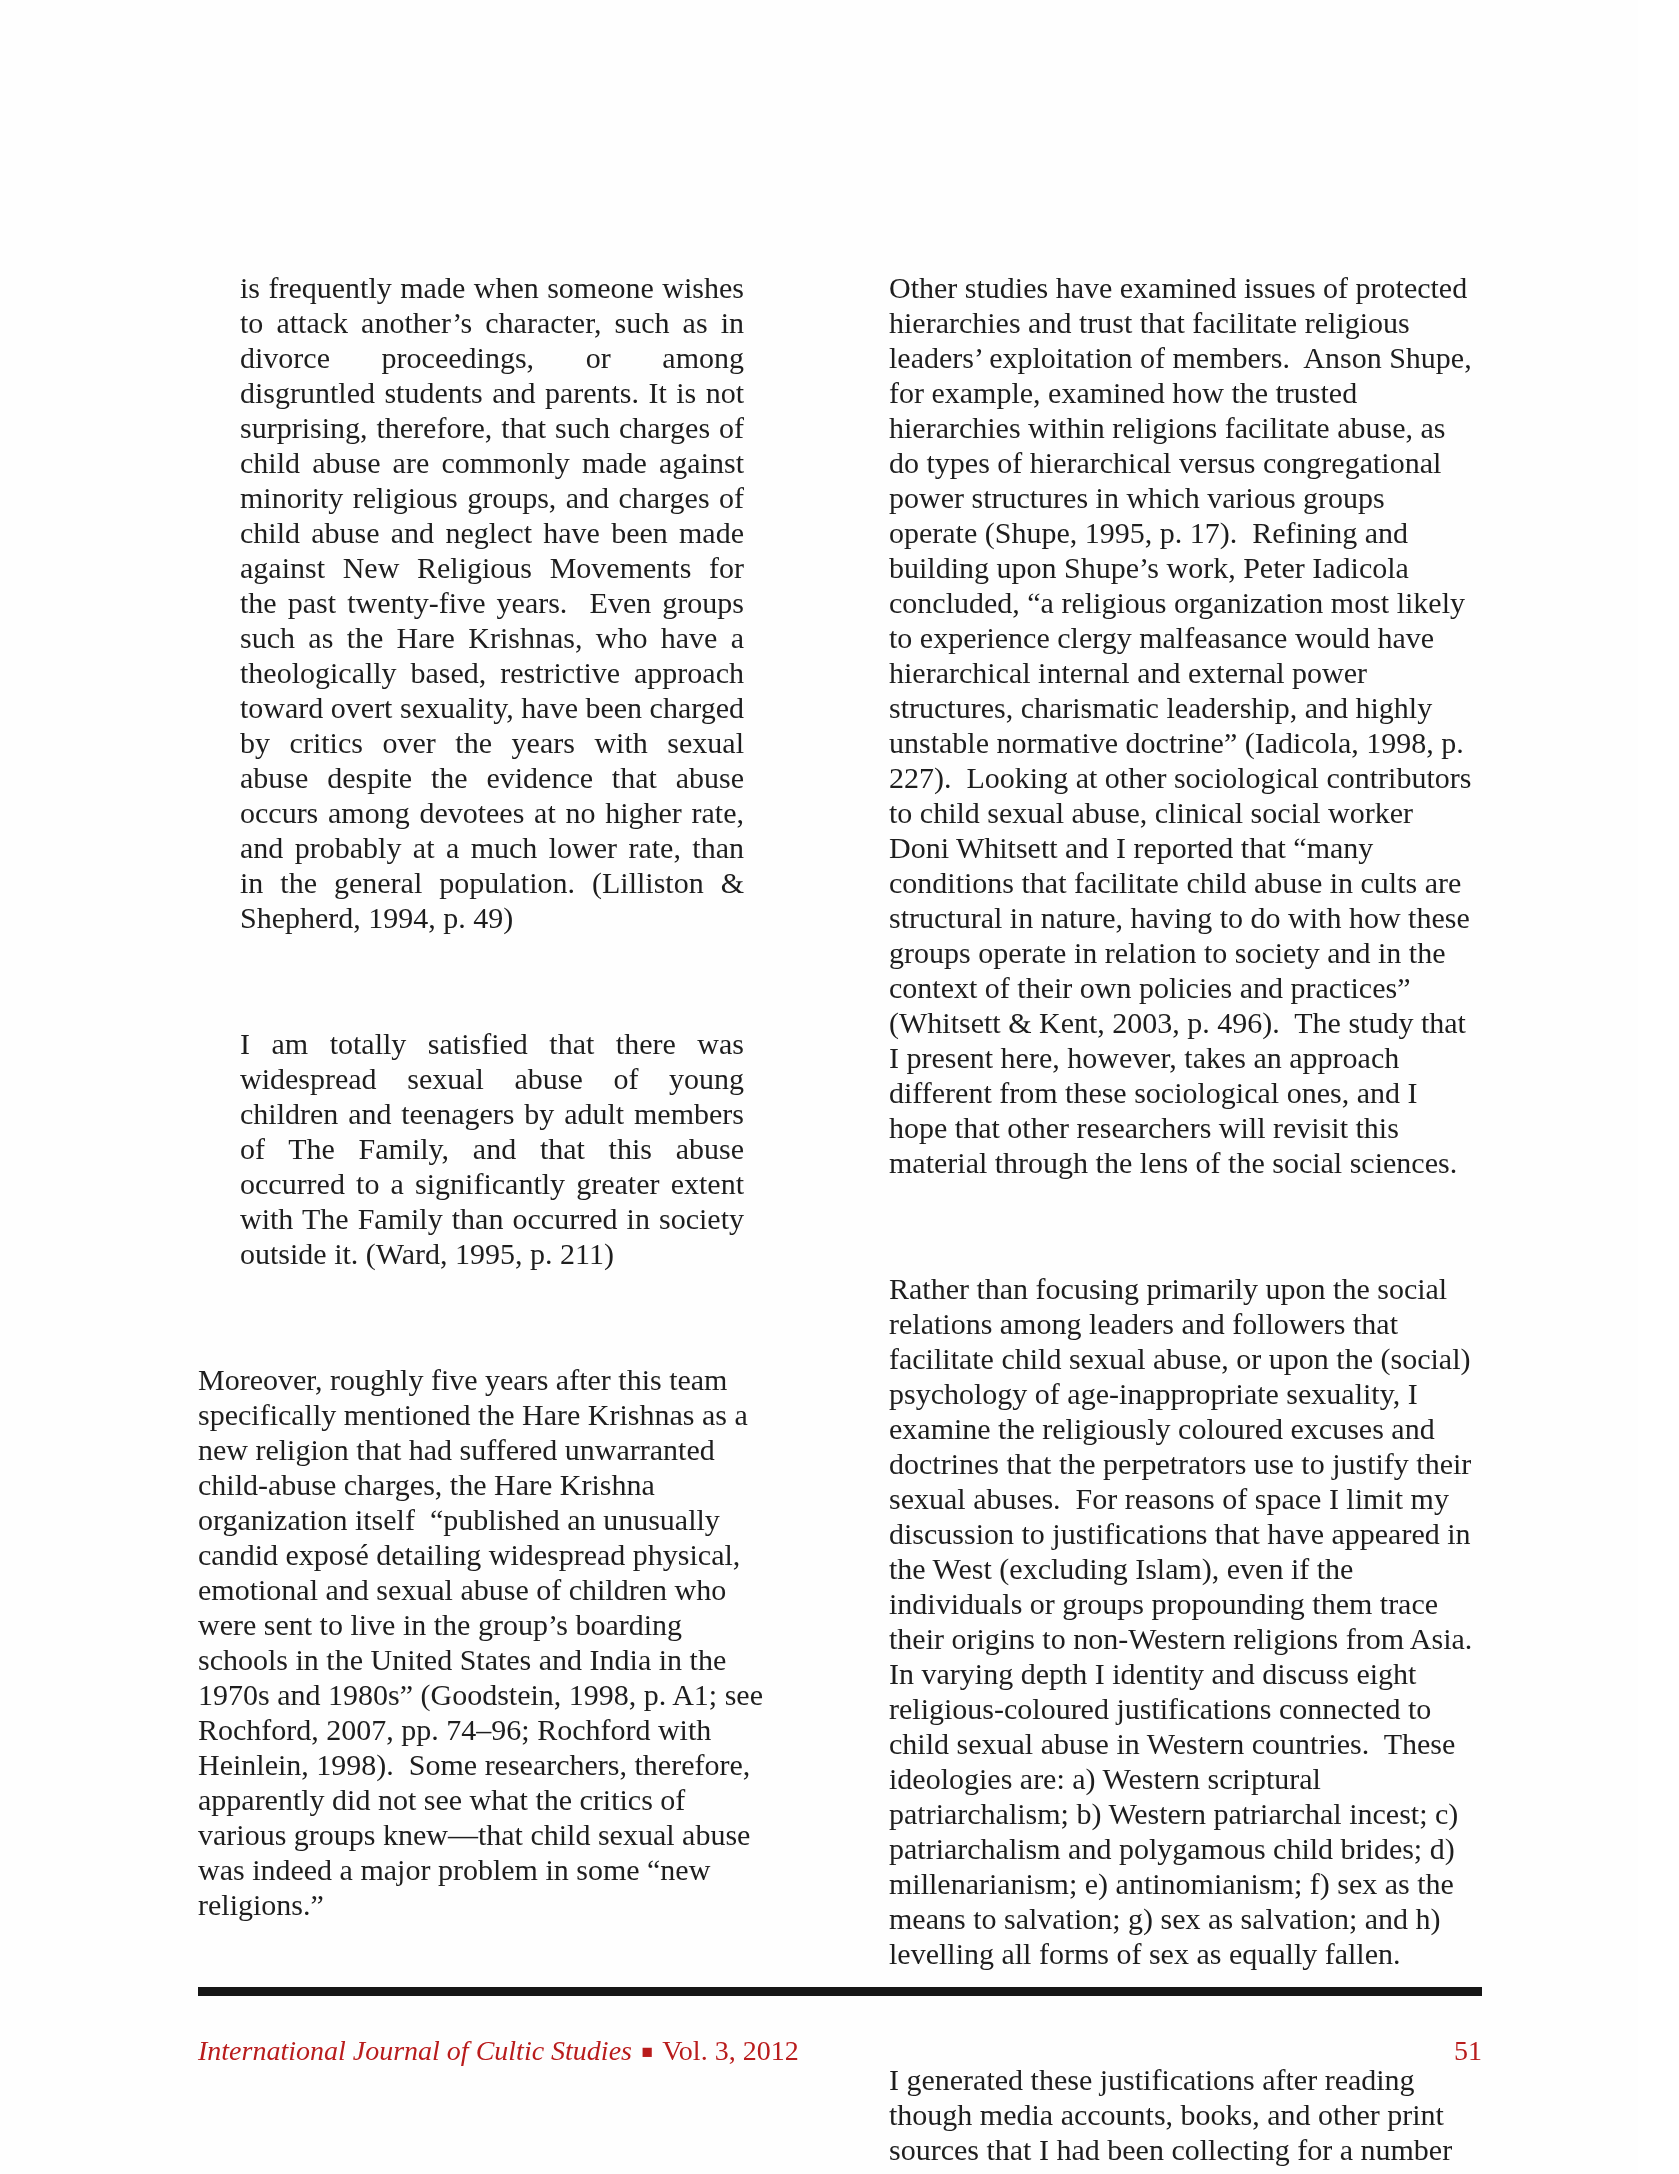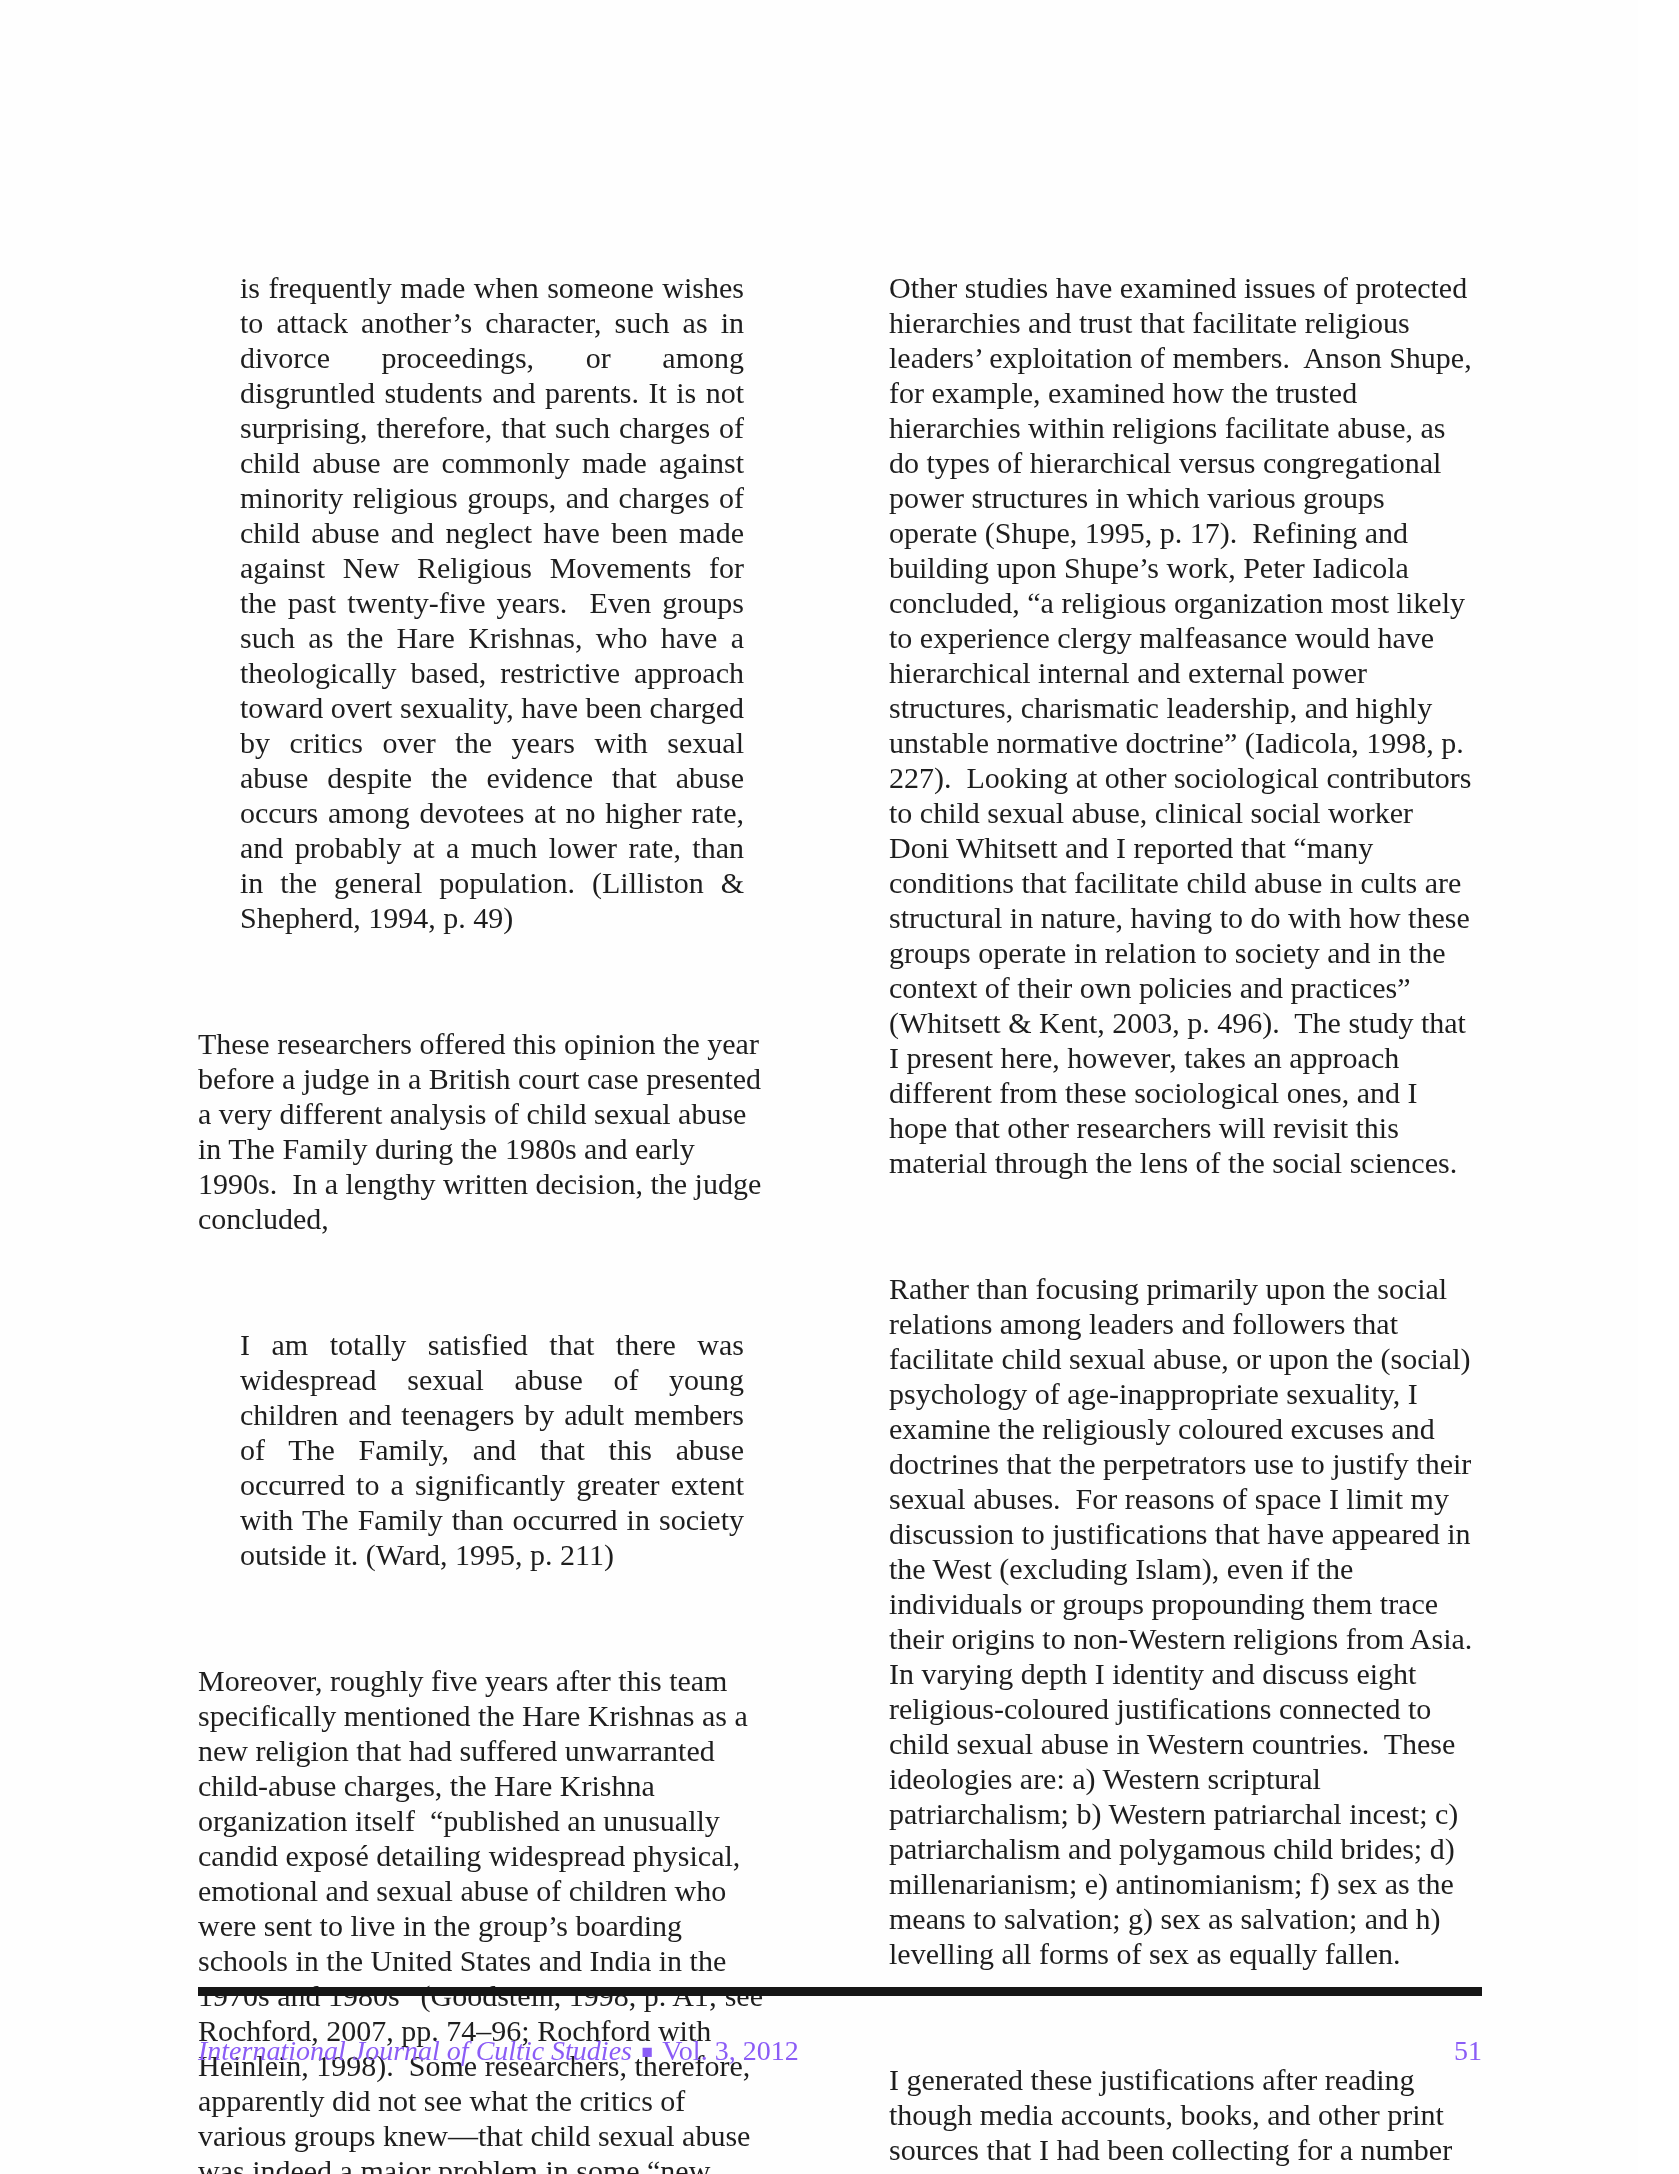--- a/index.html
+++ b/index.html
@@ -51,40 +51,39 @@
   .footer {
     position: absolute;
     left: 198px;
     top: 2011px;
     width: 1284px;
     display: flex;
     justify-content: space-between;
     align-items: baseline;
     font-size: 28px;
     line-height: 34px;
-    color: #8b5cf6;
+    color: #b91c1c;
   }
   .journal-name { font-style: italic; }
   .sep-square {
     font-size: 19px;
     font-style: normal;
     margin: 0 9.4px;
     vertical-align: 1.9px;
   }
   .page-number { text-align: right; margin-top: 23px; }
 </style>
 </head>
 <body>
 
 <div class="page">
 
   <div class="columns">
     <div class="col col-left">
       <div class="quote">is frequently made when someone wishes to attack another’s character, such as in divorce proceedings, or among disgruntled students and parents. It is not surprising, therefore, that such charges of child abuse are commonly made against minority religious groups, and charges of child abuse and neglect have been made against New Religious Movements for the past twenty-five years.  Even groups such as the Hare Krishnas, who have a theologically based, restrictive approach toward overt sexuality, have been charged by critics over the years with sexual abuse despite the evidence that abuse occurs among devotees at no higher rate, and probably at a much lower rate, than in the general population. (Lilliston &amp; Shepherd, 1994, p. 49)</div>
-      <p>These researchers offered this opinion the year before a judge in a British court case presented a very different analysis of child sexual abuse in The Family during the 1980s and early 1990s.  In a lengthy written decision, the judge concluded,</p>
       <div class="quote">I am totally satisfied that there was widespread sexual abuse of young children and teenagers by adult members of The Family, and that this abuse occurred to a significantly greater extent with The Family than occurred in society outside it. (Ward, 1995, p. 211)</div>
       <p>Moreover, roughly five years after this team specifically mentioned the Hare Krishnas as a new religion that had suffered unwarranted child-abuse charges, the Hare Krishna organization itself  “published an unusually candid exposé detailing widespread physical, emotional and sexual abuse of children who were sent to live in the group’s boarding schools in the United States and India in the 1970s and 1980s” (Goodstein, 1998, p. A1; see Rochford, 2007, pp. 74–96; Rochford with Heinlein, 1998).  Some researchers, therefore, apparently did not see what the critics of various groups knew—that child sexual abuse was indeed a major problem in some “new religions.”</p>
     </div>
 
     <div class="col col-right">
       <p>Other studies have examined issues of protected hierarchies and trust that facilitate religious leaders’ exploitation of members.  Anson Shupe, for example, examined how the trusted hierarchies within religions facilitate abuse, as do types of hierarchical versus congregational power structures in which various groups operate (Shupe, 1995, p. 17).  Refining and building upon Shupe’s work, Peter Iadicola concluded, “a religious organization most likely to experience clergy malfeasance would have hierarchical internal and external power structures, charismatic leadership, and highly unstable normative doctrine” (Iadicola, 1998, p. 227).  Looking at other sociological contributors to child sexual abuse, clinical social worker Doni Whitsett and I reported that “many conditions that facilitate child abuse in cults are structural in nature, having to do with how these groups operate in relation to society and in the context of their own policies and practices” (Whitsett &amp; Kent, 2003, p. 496).  The study that I present here, however, takes an approach different from these sociological ones, and I hope that other researchers will revisit this material through the lens of the social sciences.</p>
       <p>Rather than focusing primarily upon the social relations among leaders and followers that facilitate child sexual abuse, or upon the (social) psychology of age-inappropriate sexuality, I examine the religiously coloured excuses and doctrines that the perpetrators use to justify their sexual abuses.  For reasons of space I limit my discussion to justifications that have appeared in the West (excluding Islam), even if the individuals or groups propounding them trace their origins to non-Western religions from Asia.  In varying depth I identity and discuss eight religious-coloured justifications connected to child sexual abuse in Western countries.  These ideologies are: a) Western scriptural patriarchalism; b) Western patriarchal incest; c) patriarchalism and polygamous child brides; d) millenarianism; e) antinomianism; f) sex as the means to salvation; g) sex as salvation; and h) levelling all forms of sex as equally fallen.</p>
       <p>I generated these justifications after reading though media accounts, books, and other print sources that I had been collecting for a number of years as I oversaw the operation of a large,</p>
     </div>
   </div>

